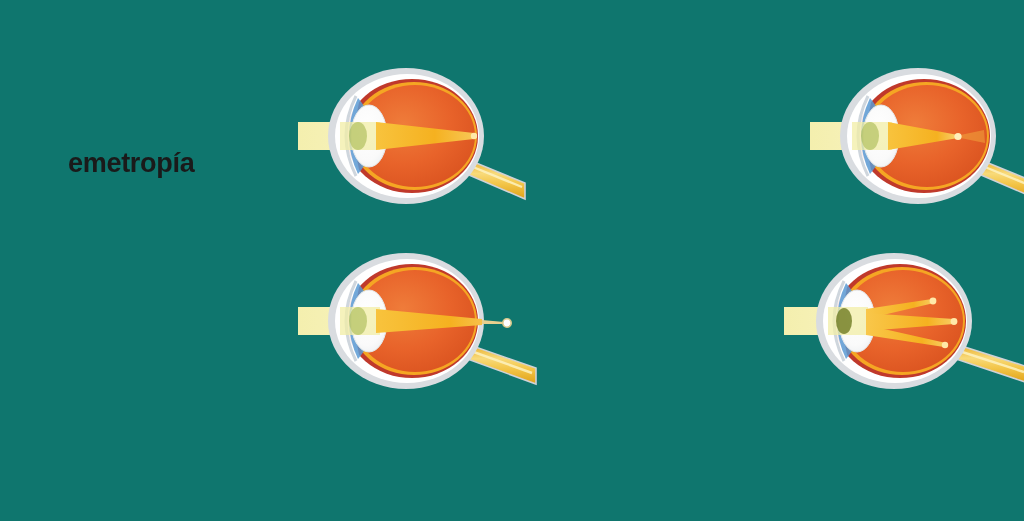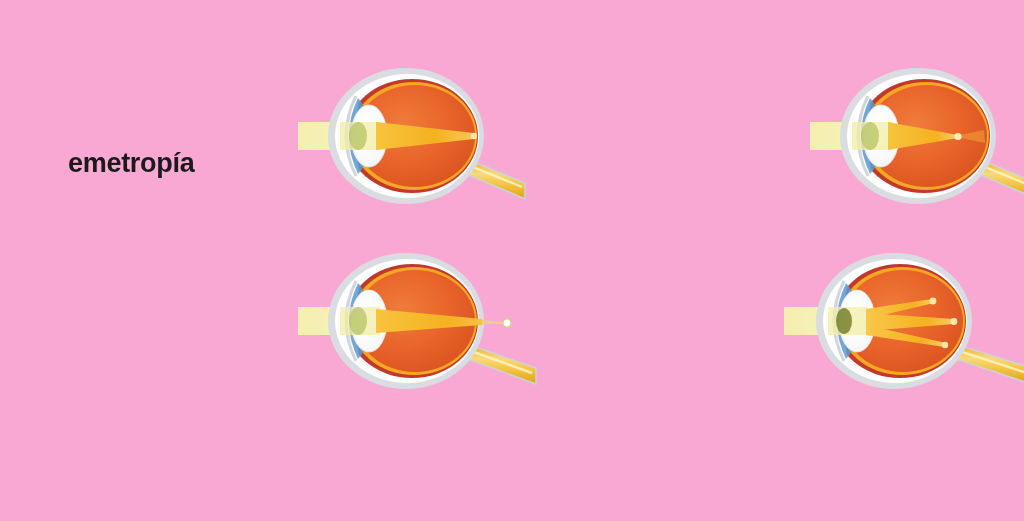--- a/index.html
+++ b/index.html
@@ -11,21 +11,21 @@
     width: 1024px;
     height: 521px;
     background: #fbfbf8;
     font-family: "Liberation Sans", sans-serif;
     overflow: hidden;
   }
   #figure {
     position: relative;
     width: 1024px;
     height: 521px;
-    background: #f9a8d4;
+    background: #0f766e;
   }
   .panel {
     position: absolute;
   }
   .panel-label {
     position: absolute;
     font-family: "Liberation Sans", sans-serif;
     font-weight: bold;
     font-size: 27px;
     color: #1a1a1a;

